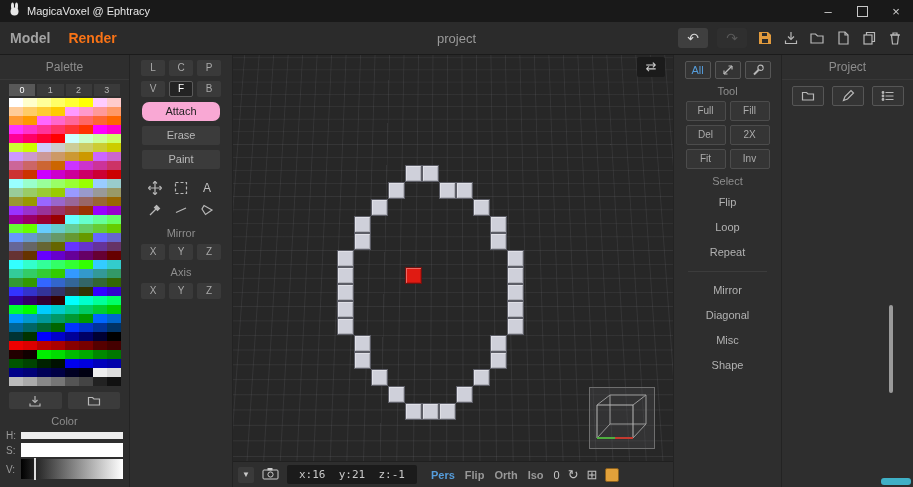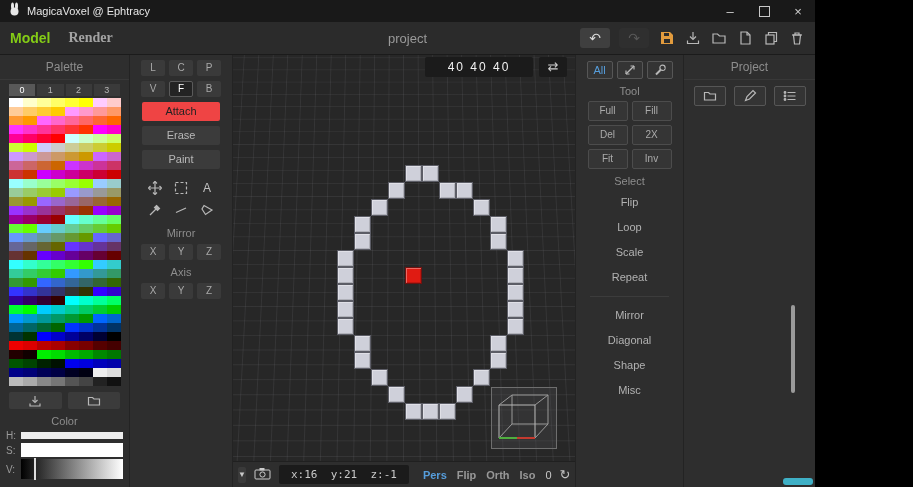--- a/index.html
+++ b/index.html
@@ -1,33 +1,33 @@
 <!DOCTYPE html>
 <html><head>
 <meta charset="utf-8">
 <style>
   html,body{margin:0;padding:0;background:#000;}
-  .app{position:relative;width:815px;height:487px;background:#282828;overflow:hidden;
+  .app{position:relative;width:913px;height:487px;background:#282828;overflow:hidden;
        font-family:"Liberation Sans",sans-serif;-webkit-font-smoothing:antialiased;color:#ccc;}
 
   
   .titlebar{position:absolute;top:0;left:0;right:0;height:22px;background:#191919;
             display:flex;align-items:center;padding-left:8px;box-sizing:border-box;}
   .titlebar .title{font-size:11px;color:#e6e6e6;margin-left:6px;}
   .win-controls{margin-left:auto;display:flex;height:100%;}
   .win-btn{width:34px;height:100%;display:flex;align-items:center;justify-content:center;
            color:#cfcfcf;font-size:13px;cursor:default;}
   .max-box{width:9px;height:9px;border:1px solid #c8c8c8;display:inline-block;}
 
   
   .menubar{position:absolute;top:22px;left:0;right:0;height:33px;background:#2b2b2b;
            border-bottom:1px solid #1b1b1b;display:flex;align-items:center;box-sizing:border-box;padding:0 10px;}
   .menu-tab{font-size:14px;font-weight:bold;margin-right:18px;}
-  .menu-tab.active{color:#84cc16;}
-  .menu-tab.inactive{color:#a3a3a3;font-family:Liberation Serif, serif;}
+  .menu-tab.active{color:#a3a3a3;}
+  .menu-tab.inactive{color:#f97316;}
   .project-label{position:absolute;left:50%;transform:translateX(-50%);color:#9a9a9a;font-size:13px;}
   .menu-right{margin-left:auto;display:flex;align-items:center;gap:9px;}
   .menu-iconbtn{width:30px;height:20px;border-radius:3px;background:#3f3f3f;color:#d8d8d8;
                 text-align:center;line-height:20px;font-size:14px;}
   .menu-iconbtn.disabled{background:#2f2f2f;color:#585858;}
   .mi{width:17px;height:17px;display:flex;align-items:center;justify-content:center;}
 
   
   .content{position:absolute;top:55px;left:0;right:0;bottom:0;display:flex;}
   .panel{background:#2e2e2e;box-sizing:border-box;position:relative;}
@@ -53,21 +53,21 @@
   .v-bar{height:20px;background:linear-gradient(to right,#000000,#ffffff);}
   .v-marker{position:absolute;left:13%;top:-1px;bottom:-1px;width:2px;background:#dddddd;}
 
   
   .brush-panel{width:103px;border-right:1px solid #232323;}
   .btn-row{display:flex;gap:4px;margin:5px 10px 0;justify-content:center;}
   .sq-btn{width:24px;height:16px;background:#3a3a3a;color:#a8a8a8;font-size:10px;text-align:center;line-height:16px;border-radius:2px;}
   .sq-btn.active{background:#232323;color:#ffffff;border:1px solid #5a5a5a;line-height:14px;box-sizing:border-box;}
   .action-btn{width:78px;height:19px;margin:5px auto 0;background:#3b3b3b;color:#b8b8b8;font-size:11px;
               text-align:center;line-height:19px;border-radius:2px;}
-  .action-btn.active{background:#ef4444;color:#222222;}
+  .action-btn.active{background:#f9a8d4;color:#222222;border-radius:7px;}
   .tool-icon-grid{display:grid;grid-template-columns:repeat(3,26px);grid-auto-rows:22px;justify-content:center;margin-top:8px;}
   .tool-icon{display:flex;align-items:center;justify-content:center;color:#c0c0c0;font-size:12px;}
   .face-section{margin-top:26px;}
   .toggle-row{display:flex;justify-content:space-around;margin:5px 12px 0;font-size:11px;}
   .toggle-strong{color:#e0e0e0;font-weight:bold;}
   .toggle-dim{color:#787878;}
 
   
   .viewport{flex:1;position:relative;background:#272727;overflow:hidden;}
   .grid-layer{position:absolute;left:-25%;right:-25%;top:-30%;bottom:-10%;
@@ -578,21 +578,20 @@
           <div class="vox" style="left: 153px; top: 187px; background: rgb(207, 208, 218);"></div>
           <div class="vox" style="left: 34px; top: 204px; background: rgb(207, 208, 218);"></div>
           <div class="vox" style="left: 136px; top: 204px; background: rgb(207, 208, 218);"></div>
           <div class="vox" style="left: 51px; top: 221px; background: rgb(207, 208, 218);"></div>
           <div class="vox" style="left: 119px; top: 221px; background: rgb(207, 208, 218);"></div>
           <div class="vox" style="left: 68px; top: 238px; background: rgb(207, 208, 218);"></div>
           <div class="vox" style="left: 85px; top: 238px; background: rgb(207, 208, 218);"></div>
           <div class="vox" style="left: 102px; top: 238px; background: rgb(207, 208, 218);"></div>
           <div class="vox red" style="left: 68px; top: 102px; background: rgb(224, 27, 18);"></div>
         </div>
-      <div class="size-box">40 40 40</div>
       <div class="swap-btn">⇄</div>
       <div class="navcube">
         <svg width="62" height="58">
           <polygon points="20,7 56,7 56,36 20,36" stroke="#9a9a9a" fill="none" stroke-width="1"></polygon>
           <polygon points="7,17 43,17 43,50 7,50" stroke="#b8b8b8" fill="none" stroke-width="1"></polygon>
           <line x1="20" y1="7" x2="7" y2="17" stroke="#9a9a9a"></line>
           <line x1="56" y1="7" x2="43" y2="17" stroke="#9a9a9a"></line>
           <line x1="56" y1="36" x2="43" y2="50" stroke="#9a9a9a"></line>
           <line x1="20" y1="36" x2="7" y2="50" stroke="#9a9a9a"></line>
           <line x1="25" y1="50" x2="7" y2="50" stroke="#4fae3f" stroke-width="2"></line>
@@ -645,29 +644,28 @@
           <div class="tool-btn">Fill</div>
           <div class="tool-btn">Del</div>
           <div class="tool-btn">2X</div>
           <div class="tool-btn">Fit</div>
           <div class="tool-btn">Inv</div>
         </div>
       <div class="p-label">Select</div>
       <div>
           <div class="edit-item">Flip</div>
           <div class="edit-item">Loop</div>
-          <div class="edit-item">Scale</div>
           <div class="edit-item">Repeat</div>
         </div>
       <div class="divider"></div>
       <div>
           <div class="edit-item">Mirror</div>
           <div class="edit-item">Diagonal</div>
+          <div class="edit-item">Misc</div>
           <div class="edit-item">Shape</div>
-          <div class="edit-item">Misc</div>
         </div>
     </div>
 
     <div class="panel project-panel">
       <div class="panel-header">Project</div>
       <div class="project-icon-row">
         <span class="proj-btn">
           <svg class="lineicon" width="14" height="14">
               <path d="M1.5 3.5 h4 l1.5 1.5 h5.5 v6 h-11 z"></path>
             </svg>

